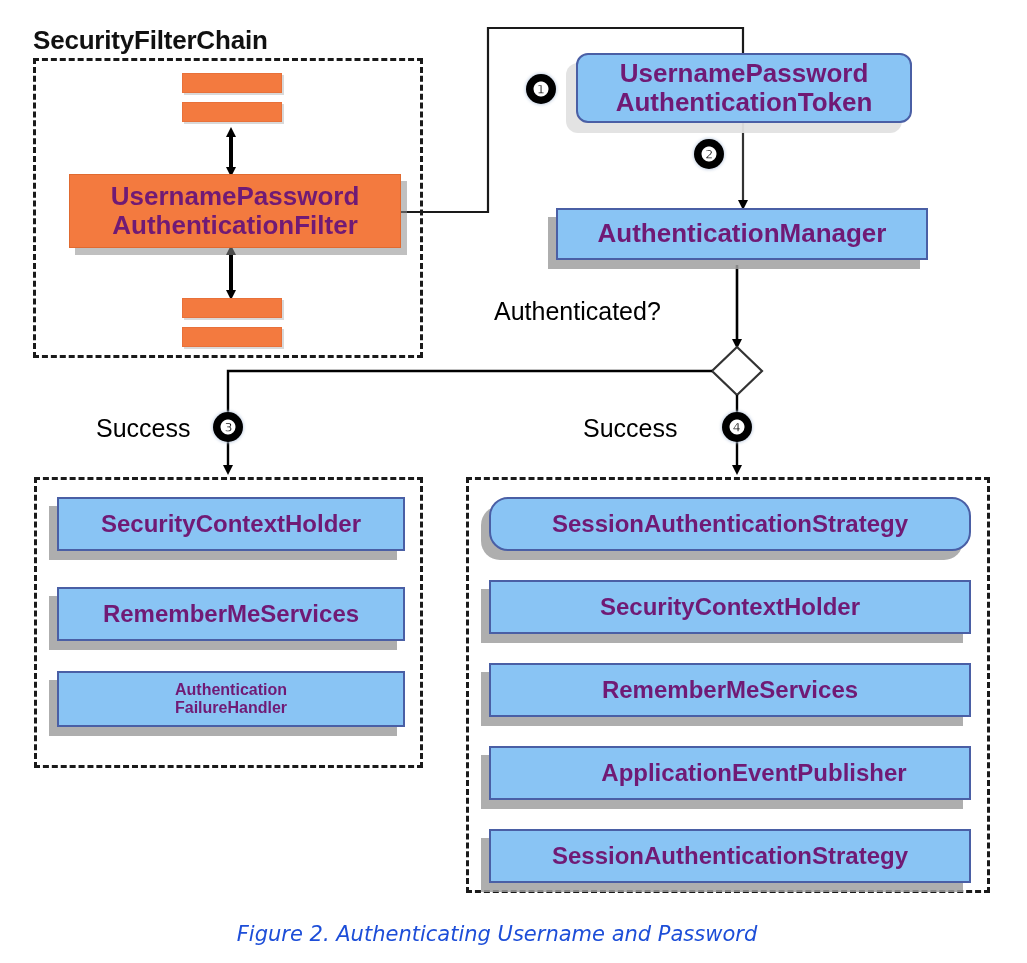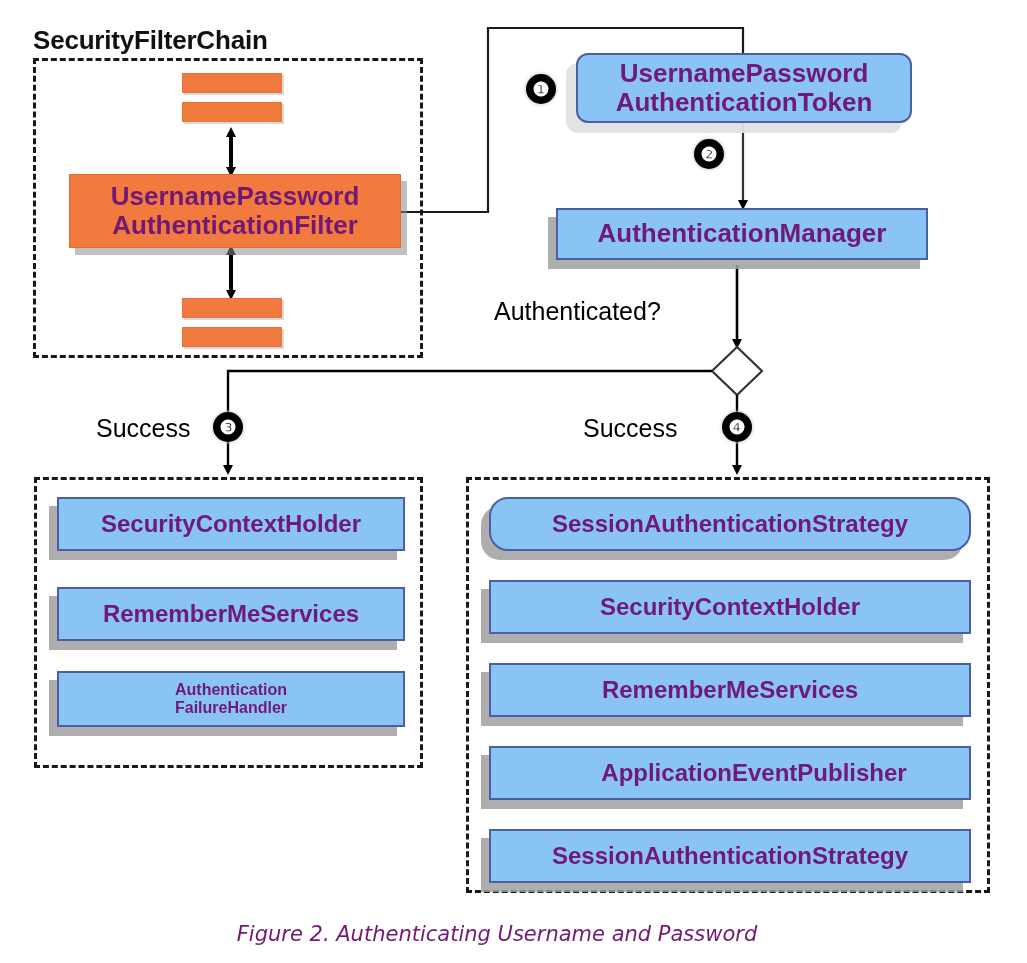--- a/index.html
+++ b/index.html
@@ -113,21 +113,21 @@
 
   
   .figure-caption {
     position: absolute;
     width: 994px;
     left: 0;
     text-align: center;
     font-family: "DejaVu Sans", sans-serif;
     font-style: italic;
     font-size: 21px;
-    color: #701a75;
+    color: #1d4ed8;
   }
 </style>
 </head>
 <body>
 
 <div id="canvas">
 
   <svg id="connectors" viewBox="0 0 1027 963" xmlns="http://www.w3.org/2000/svg">
     <defs>
       <marker id="arrowhead" markerWidth="10" markerHeight="10" refX="5" refY="5" orient="auto" markerUnits="userSpaceOnUse">

